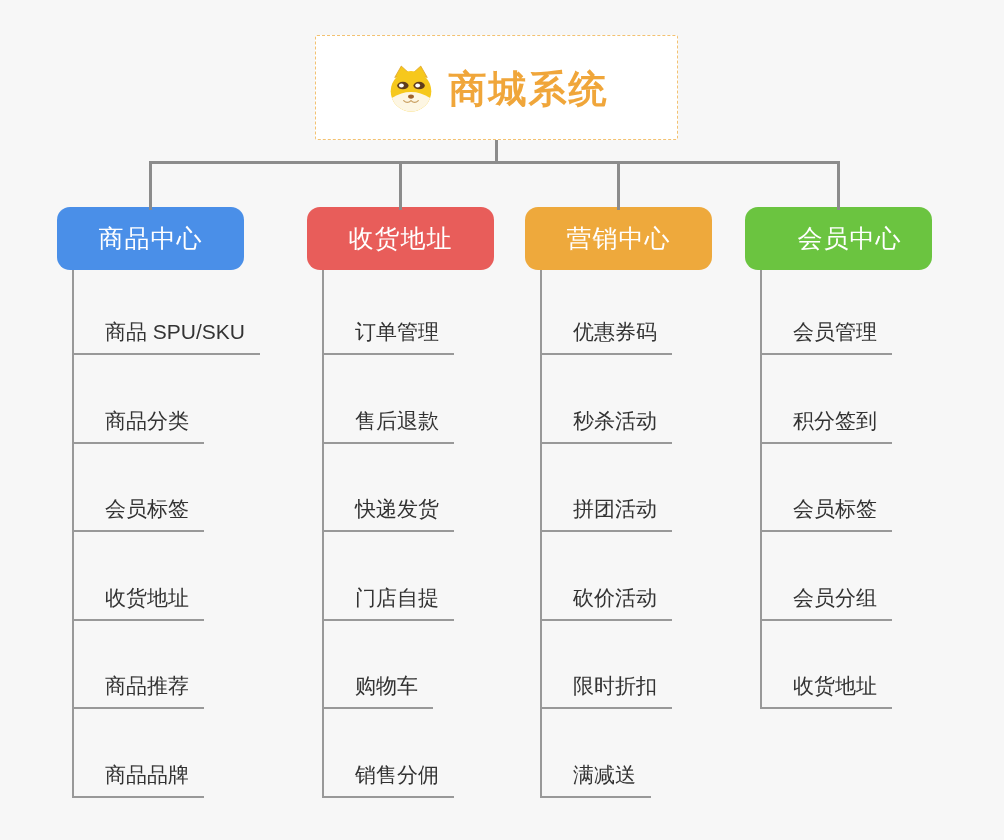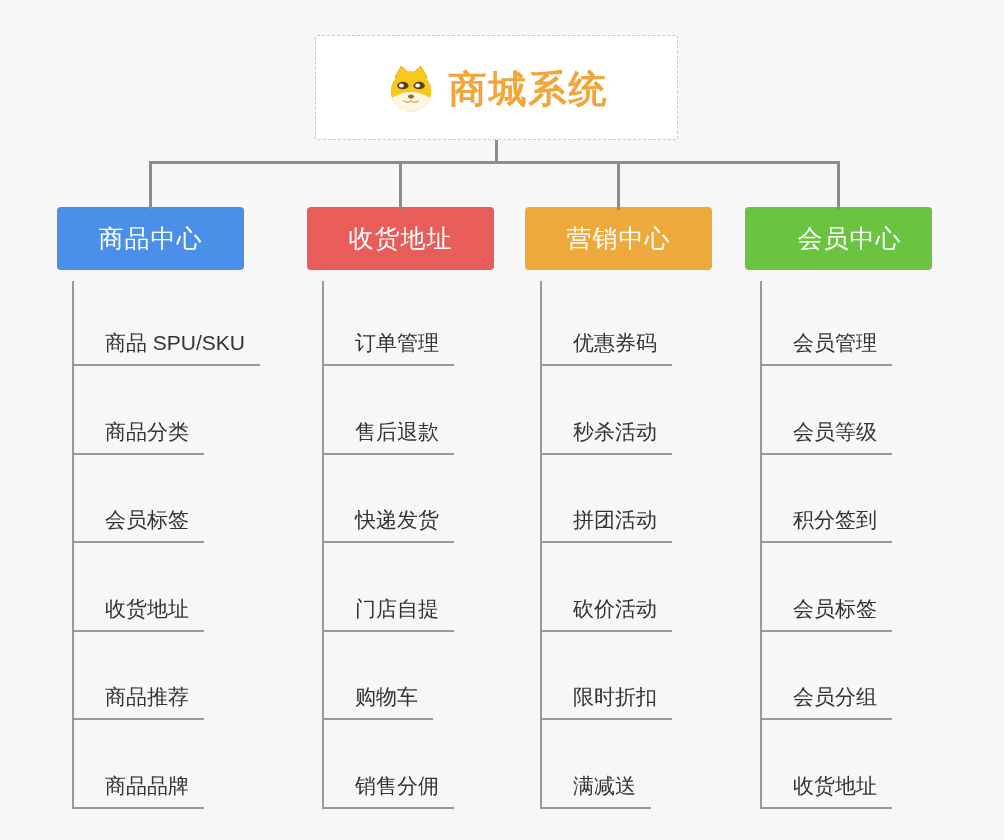--- a/index.html
+++ b/index.html
@@ -32,35 +32,35 @@
   .dog{width:52px;height:50px;display:inline-flex;flex:0 0 auto;}
   .dog svg{width:100%;height:100%;}
   .root-title{
     font-size:38px;font-weight:bold;letter-spacing:2px;
     line-height:1;padding-top:2px;
   }
 
   
   .branch{position:absolute;top:207px;width:250px;}
   .branch-box{
-    width:187px;height:63px;border-radius:4px;
+    width:187px;height:63px;border-radius:13px;
     display:flex;align-items:center;justify-content:center;
     color:#ffffff;font-size:25px;letter-spacing:1px;
     box-sizing:border-box;
   }
   .children{
     margin-left:15px;
     border-left:2px solid #999999;
     box-sizing:border-box;
   }
   .child-row{
     height:88.5px;
     display:flex;align-items:flex-end;
   }
-  .child-row:first-child{height:85px;margin-top:11px;}
+  .child-row:first-child{height:85px;}
   .child-label{
     display:inline-block;
     font-size:21px;color:#333333;
     padding:0 15px 7px 33px;
     margin-left:-2px;              
     border-bottom:2px solid #999999;
     white-space:nowrap;
   }
 </style>
 </head>
@@ -190,23 +190,20 @@
 
   <div class="branch" style="left: 745px;">
     <div class="branch-box" style="background: rgb(107, 196, 64); padding-left: 22px;">
       <span>会员中心</span>
     </div>
     <div class="children">
   <div class="child-row">
     <span class="child-label">会员管理</span>
   </div>
 
-  <div class="child-row">
-    <span class="child-label">会员等级</span>
-  </div>
 
   <div class="child-row">
     <span class="child-label">积分签到</span>
   </div>
 
   <div class="child-row">
     <span class="child-label">会员标签</span>
   </div>
 
   <div class="child-row">

